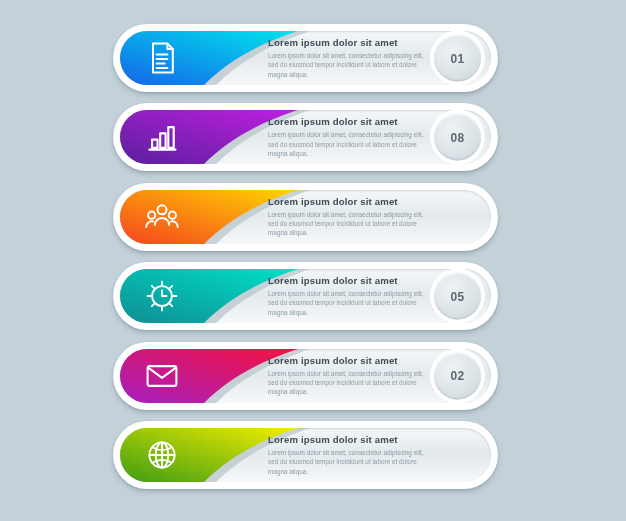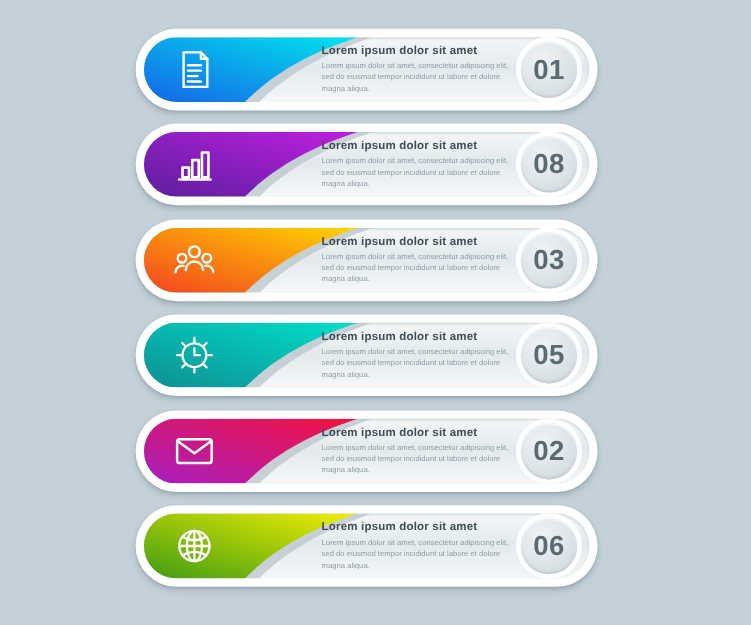--- a/index.html
+++ b/index.html
@@ -119,21 +119,21 @@
       inset 0 1px 2px rgba(255,255,255,0.95),
       inset 0 -1px 2px rgba(120,140,152,0.35),
       0 0 0 4px #ffffff,
       0 2px 4px rgba(90,110,125,0.30);
     display: flex;
     align-items: center;
     justify-content: center;
   }
 
   .num-badge span {
-    font-size: 23px;
+    font-size: 12px;
     font-weight: bold;
     color: #5a6a73;
     letter-spacing: 0.3px;
   }
 </style>
 </head>
 <body style="background: rgb(196, 209, 217);">
 
 <div id="infographic">
     <div class="row" style="top: 24px;">
@@ -223,23 +223,20 @@
             <path d="M12 29 a8 8 0 0 1 16 0"></path>
             <circle cx="8.5" cy="18" r="4"></circle>
             <path d="M2.5 31 a6.2 6.2 0 0 1 7.5 -6"></path>
             <circle cx="31.5" cy="18" r="4"></circle>
             <path d="M37.5 31 a6.2 6.2 0 0 0 -7.5 -6"></path>
           </svg>
         </div>
         <div class="text-block">
           <p class="row-title">Lorem ipsum dolor sit amet</p>
           <p class="row-desc">Lorem ipsum dolor sit amet, consectetur adipiscing elit, sed do eiusmod tempor incididunt ut labore et dolore magna aliqua.</p>
-        </div>
-        <div class="num-badge">
-          <span>03</span>
         </div>
       </div>
     </div>
     <div class="row" style="top: 262.2px;">
       <div class="card-frame"></div>
       <div class="card-inner">
         <svg class="swoosh-shadow" viewBox="0 0 210 54" preserveAspectRatio="none">
           <path d="M0 0 H190 C150 14 120 30 96 54 H0 Z" fill="#b9c5cc" opacity="0.75"></path>
         </svg>
         <svg class="color-panel" viewBox="0 0 200 54" preserveAspectRatio="none">
@@ -326,18 +323,15 @@
             <path d="M20 6 v28"></path>
             <ellipse cx="20" cy="20" rx="7" ry="14"></ellipse>
             <path d="M9.2 11.4 a20 20 0 0 0 21.6 0"></path>
             <path d="M9.2 28.6 a20 20 0 0 1 21.6 0"></path>
           </svg>
         </div>
         <div class="text-block">
           <p class="row-title">Lorem ipsum dolor sit amet</p>
           <p class="row-desc">Lorem ipsum dolor sit amet, consectetur adipiscing elit, sed do eiusmod tempor incididunt ut labore et dolore magna aliqua.</p>
         </div>
-        <div class="num-badge">
-          <span>06</span>
-        </div>
       </div>
     </div>
   </div>
 
 </body></html>

